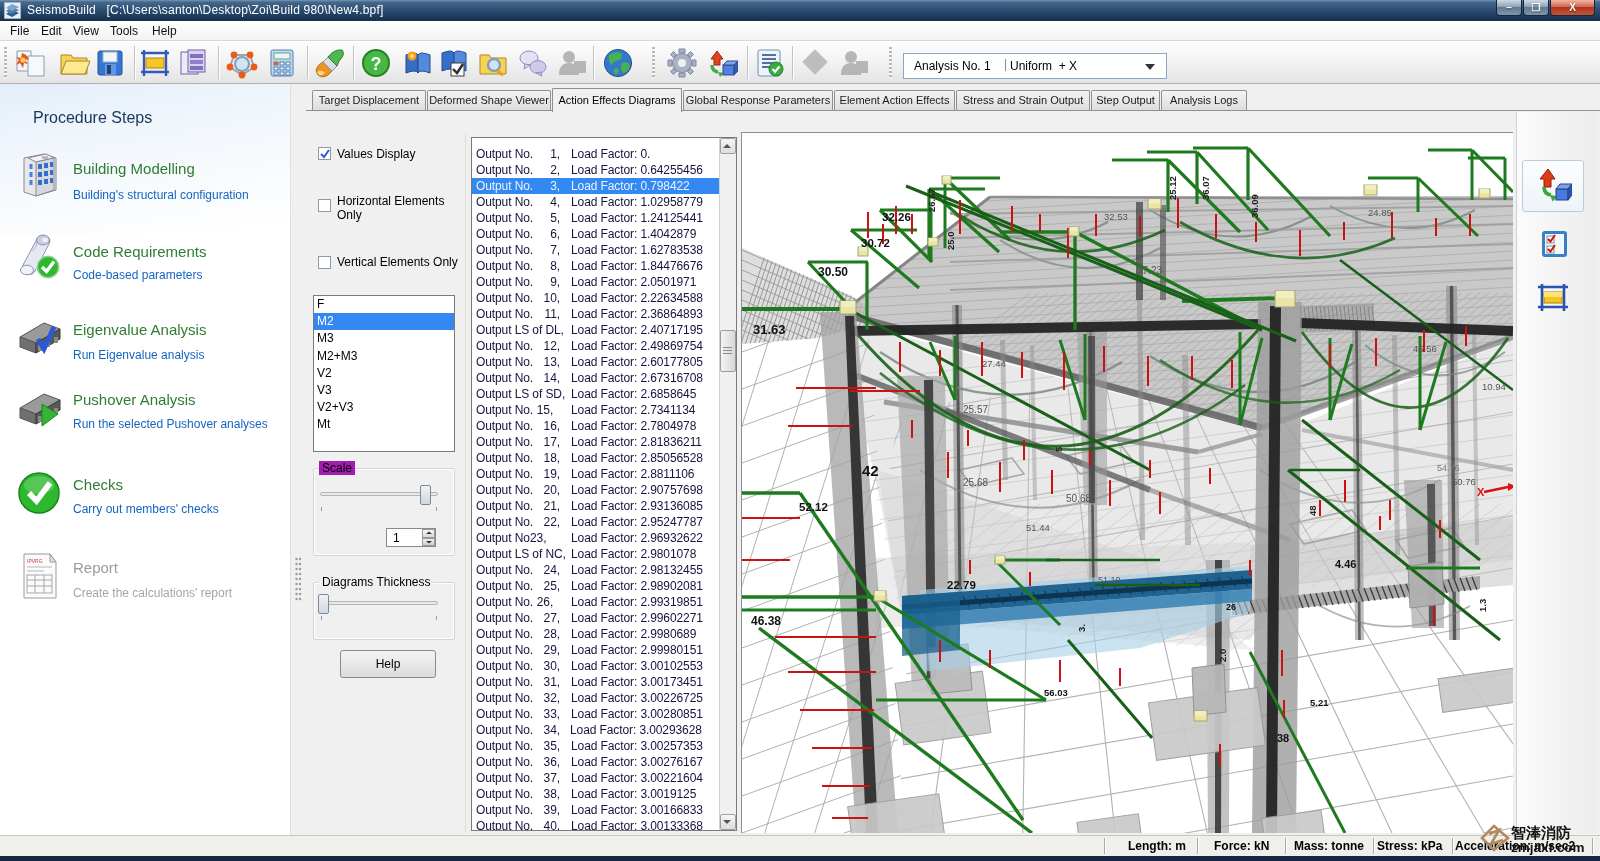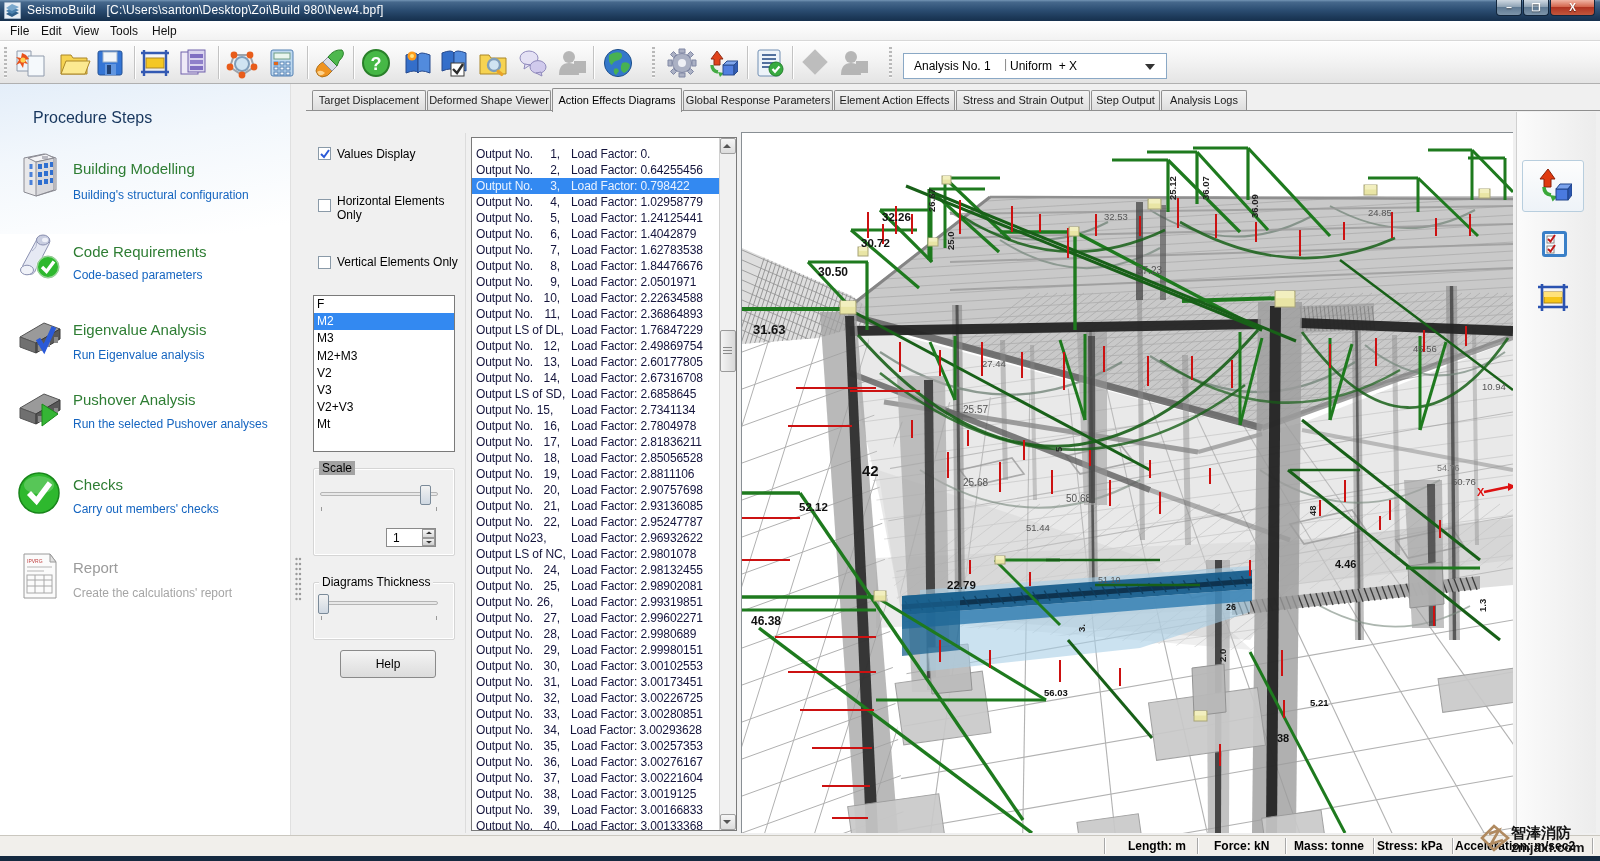--- a/index.html
+++ b/index.html
@@ -369,21 +369,21 @@
     <div style="">F</div>
     <div style="background:#3389f1;color:#fff">M2</div>
     <div style="">M3</div>
     <div style="">M2+M3</div>
     <div style="">V2</div>
     <div style="">V3</div>
     <div style="">V2+V3</div>
     <div style="">Mt</div>
   </div>
 <div class="abs grp" style="left:313px;top:468px;width:142px;height:88px"></div>
-<div class="abs ctrl" style="left:319px;top:461px;background:#a3a3a3;padding:0 3px">Scale</div>
+<div class="abs ctrl" style="left:319px;top:461px;background:#a21caf;padding:0 3px">Scale</div>
 <div class="abs slider-track" style="left:320px;top:492px;width:118px"></div>
 <div class="abs sthumb" style="left:420px;top:485px"></div>
 <div class="abs" style="left:321px;top:507px;width:1px;height:4px;background:#999"></div>
 <div class="abs" style="left:436px;top:507px;width:1px;height:4px;background:#999"></div>
 <div class="abs spin">
     <span class="abs" style="left:6px;top:2px">1</span>
   </div>
 <div class="abs" style="left:422px;top:529px;width:13px;height:8.5px;background:linear-gradient(#f8f8f8,#d8d8d8);border:1px solid #999"></div>
 <div class="abs" style="left:422px;top:537.5px;width:13px;height:8.5px;background:linear-gradient(#f0f0f0,#cecece);border:1px solid #999"></div>
 <svg class="abs" style="left:424px;top:531px" width="10" height="14">
@@ -448,21 +448,21 @@
       <i style="left:58px;width:30px;text-align:right">10,</i>
       <i style="left:99px">Load Factor: 2.22634588</i>
     </div>
     <div class="row" style="top:168px">
       <i style="left:4px">Output No.</i>
       <i style="left:58px;width:30px;text-align:right">11,</i>
       <i style="left:99px">Load Factor: 2.36864893</i>
     </div>
     <div class="row" style="top:184px">
       <i style="left:4px">Output LS of DL,</i>
-      <i style="left:99px">Load Factor: 1.76847229</i>
+      <i style="left:99px">Load Factor: 2.40717195</i>
     </div>
     <div class="row" style="top:200px">
       <i style="left:4px">Output No.</i>
       <i style="left:58px;width:30px;text-align:right">12,</i>
       <i style="left:99px">Load Factor: 2.49869754</i>
     </div>
     <div class="row" style="top:216px">
       <i style="left:4px">Output No.</i>
       <i style="left:58px;width:30px;text-align:right">13,</i>
       <i style="left:99px">Load Factor: 2.60177805</i>

